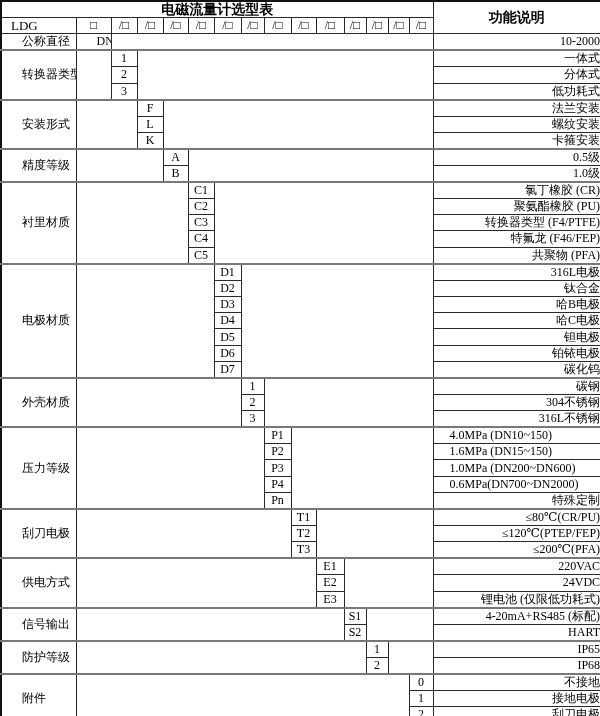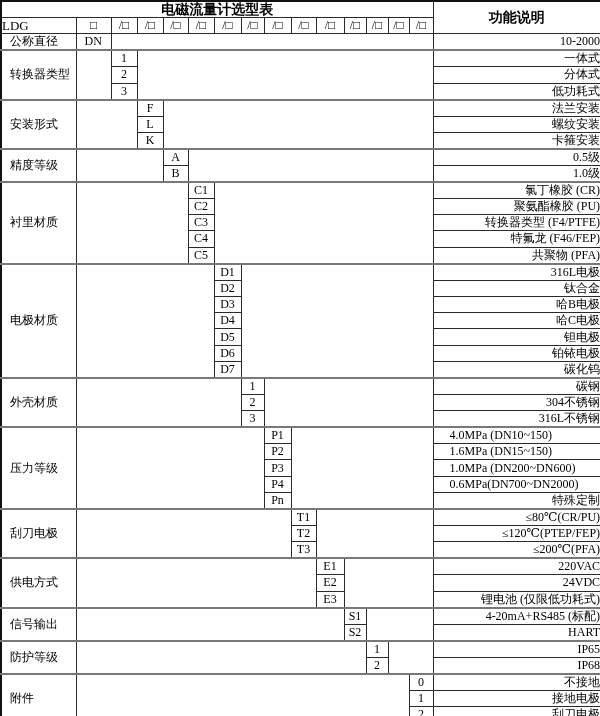--- a/index.html
+++ b/index.html
@@ -4,22 +4,22 @@
 <style>
   html,body{margin:0;padding:0;background:#fff;}
   #wrap{width:476px;height:716px;background:#fff;}
   table{border-collapse:collapse;table-layout:fixed;width:600px;height:716px;
         font-family:"Liberation Serif","DejaVu Serif",serif;color:#000;}
   td{border:1px solid #2a2a2a;padding:0;font-size:12px;text-align:center;
      white-space:nowrap;overflow:hidden;line-height:15px;}
   tr{height:16.27px;}
   td.title-cell{font-weight:bold;font-size:14px;}
   td.func-header{font-weight:bold;font-size:14px;margin-left:40px;}
-  td.label-cell{text-align:left;padding-left:8px;}
-  td.ldg-cell{text-align:left;font-size:13px;}
+  td.label-cell{text-align:left;padding-left:20px;}
+  td.ldg-cell{text-align:left;padding-left:9px;font-size:13px;}
   td.slot-cell{font-size:12px;letter-spacing:0;}
   td.box-cell{font-size:12px;}
   td.code-cell{font-size:12px;}
   td.func-cell{font-size:12px;text-align:right;}
   td.func-left{text-align:left;padding-left:16px;}
   td.group-top{border-top:2px solid #787878;}
   table{border:2px solid #111;}
 </style>
 </head>
 <body>

